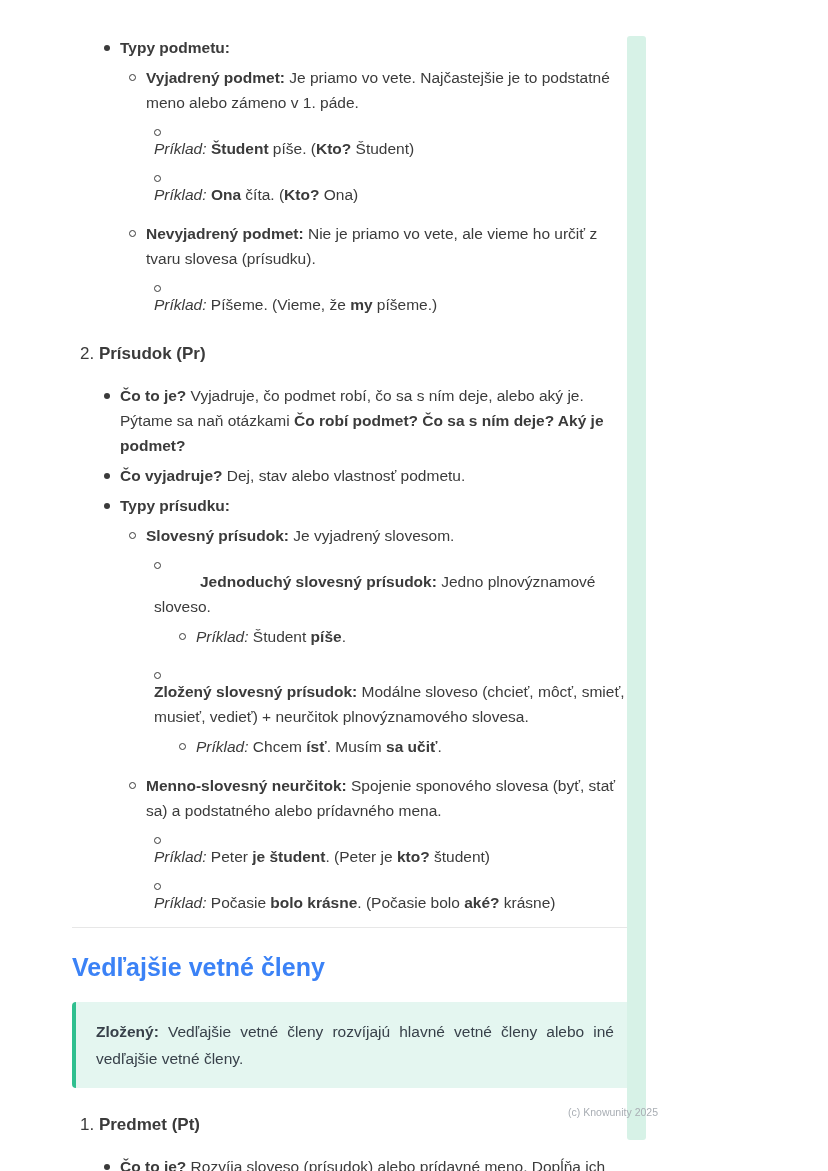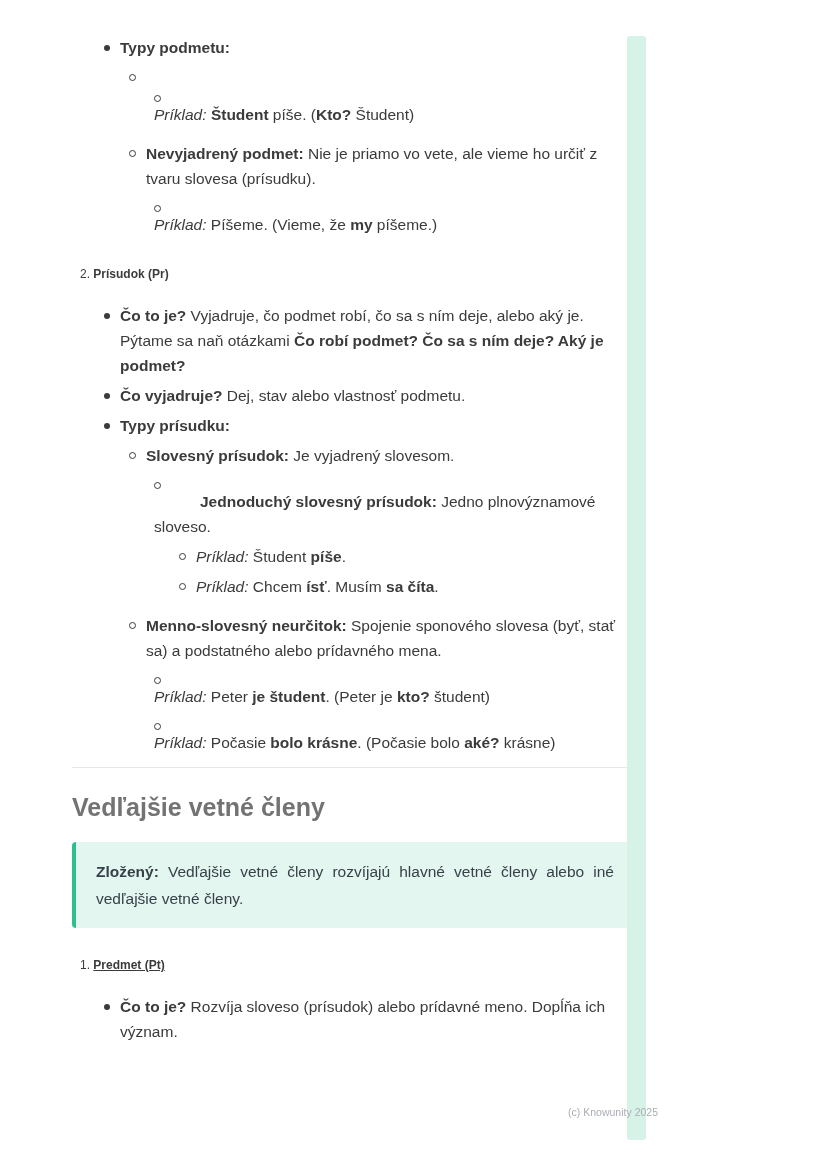--- a/index.html
+++ b/index.html
@@ -17,27 +17,27 @@
   .lvl2 { padding-left: 57px; }
   .lvl3 { padding-left: 82px; flex-direction: column; }
   .lvl4 { padding-left: 107px; }
   .gap-top { margin-top: 14px; justify-content: center; }
   .li-text { flex: 1 1 auto; }
 
   .marker { flex: 0 0 auto; border-radius: 50%; margin-right: 10px; }
   .disc   { width: 6px; height: 6px; background: #3b3b3b; margin-top: 10px; }
   .circle { width: 7px; height: 7px; border: 1.5px solid #3b3b3b; box-sizing: border-box; margin-top: 9px; background: transparent; }
 
-  .num-heading { font-size: 12px; line-height: 26px; margin: 24px 0 16px; padding-left: 8px; }
+  .num-heading { font-size: 17px; line-height: 26px; margin: 24px 0 16px; padding-left: 8px; }
 
   .divider { border: none; border-top: 1px solid #e7e7e7; margin: 12px 0 0; }
 
   .section-heading {
     font-size: 25px; line-height: 34px; font-weight: 700;
-    color: #737373; margin: 22px 0 0;
+    color: #3b82f6; margin: 22px 0 0;
   }
 
   .callout {
     margin-top: 18px;
     background: #e4f6f0;
     border-left: 4px solid #2fbf8f;
     border-radius: 4px;
     padding: 16px 20px;
     box-sizing: border-box;
   }
@@ -59,27 +59,32 @@
 <div class="page">
   <div class="content">
 
     <div class="li lvl1">
       <span class="marker disc"></span>
       <div class="li-text"><span style="font-weight: 700;">Typy podmetu:</span></div>
     </div>
 
     <div class="li lvl2">
       <span class="marker circle"></span>
+      <div class="li-text"><span style="font-weight: 700;">Vyjadrený podmet:</span><span> Je priamo vo vete. Najčastejšie je to podstatné meno alebo zámeno v 1. páde.</span></div>
     </div>
 
     <div class="li lvl3">
       <span class="marker circle"></span>
       <div class="li-text"><span style="font-style: italic;">Príklad:</span><span> </span><span style="font-weight: 700;">Študent</span><span> píše. (</span><span style="font-weight: 700;">Kto?</span><span> Študent)</span></div>
     </div>
 
+    <div class="li lvl3">
+      <span class="marker circle"></span>
+      <div class="li-text"><span style="font-style: italic;">Príklad:</span><span> </span><span style="font-weight: 700;">Ona</span><span> číta. (</span><span style="font-weight: 700;">Kto?</span><span> Ona)</span></div>
+    </div>
 
     <div class="li lvl2 gap-top">
       <span class="marker circle"></span>
       <div class="li-text"><span style="font-weight: 700;">Nevyjadrený podmet:</span><span> Nie je priamo vo vete, ale vieme ho určiť z tvaru slovesa (prísudku).</span></div>
     </div>
 
     <div class="li lvl3">
       <span class="marker circle"></span>
       <div class="li-text"><span style="font-style: italic;">Príklad:</span><span> Píšeme. (Vieme, že </span><span style="font-weight: 700;">my</span><span> píšeme.)</span></div>
     </div>
@@ -110,24 +115,28 @@
     <div class="li lvl3">
       <span class="marker circle"></span>
       <div class="li-text"><span style="font-weight: 700; margin-left: 46px;">Jednoduchý slovesný prísudok:</span><span> Jedno plnovýznamové sloveso.</span></div>
     </div>
 
     <div class="li lvl4">
       <span class="marker circle"></span>
       <div class="li-text"><span style="font-style: italic;">Príklad:</span><span> Študent </span><span style="font-weight: 700;">píše</span><span>.</span></div>
     </div>
 
+    <div class="li lvl3 gap-top">
+      <span class="marker circle"></span>
+      <div class="li-text"><span style="font-weight: 700;">Zložený slovesný prísudok:</span><span> Modálne sloveso (chcieť, môcť, smieť, musieť, vedieť) + neurčitok plnovýznamového slovesa.</span></div>
+    </div>
 
     <div class="li lvl4">
       <span class="marker circle"></span>
-      <div class="li-text"><span style="font-style: italic;">Príklad:</span><span> Chcem </span><span style="font-weight: 700;">ísť</span><span>. Musím </span><span style="font-weight: 700;">sa číta</span><span>.</span></div>
+      <div class="li-text"><span style="font-style: italic;">Príklad:</span><span> Chcem </span><span style="font-weight: 700;">ísť</span><span>. Musím </span><span style="font-weight: 700;">sa učiť</span><span>.</span></div>
     </div>
 
     <div class="li lvl2 gap-top">
       <span class="marker circle"></span>
       <div class="li-text"><span style="font-weight: 700;">Menno-slovesný neurčitok:</span><span> Spojenie sponového slovesa (byť, stať sa) a podstatného alebo prídavného mena.</span></div>
     </div>
 
     <div class="li lvl3">
       <span class="marker circle"></span>
       <div class="li-text"><span style="font-style: italic;">Príklad:</span><span> Peter </span><span style="font-weight: 700;">je študent</span><span>. (Peter je </span><span style="font-weight: 700;">kto?</span><span> študent)</span></div>
@@ -139,21 +148,21 @@
     </div>
 
     <hr class="divider">
 
     <h2 class="section-heading">Vedľajšie vetné členy</h2>
 
     <div class="callout">
       <div class="callout-text"><span style="font-weight: 700;">Zložený:</span><span> Vedľajšie vetné členy rozvíjajú hlavné vetné členy alebo iné vedľajšie vetné členy.</span></div>
     </div>
 
-    <div class="num-heading"><span>1. </span><span style="font-weight: 700; text-decoration: underline;">Predmet (Pt)</span></div>
+    <div class="num-heading"><span>1. </span><span style="font-weight: 700;">Predmet (Pt)</span></div>
 
     <div class="li lvl1">
       <span class="marker disc"></span>
       <div class="li-text"><span style="font-weight: 700;">Čo to je?</span><span> Rozvíja sloveso (prísudok) alebo prídavné meno. Dopĺňa ich význam.</span></div>
     </div>
 
   </div>
 
   <div class="edge-bar"></div>
   <div class="footer">(c) Knowunity 2025</div>

